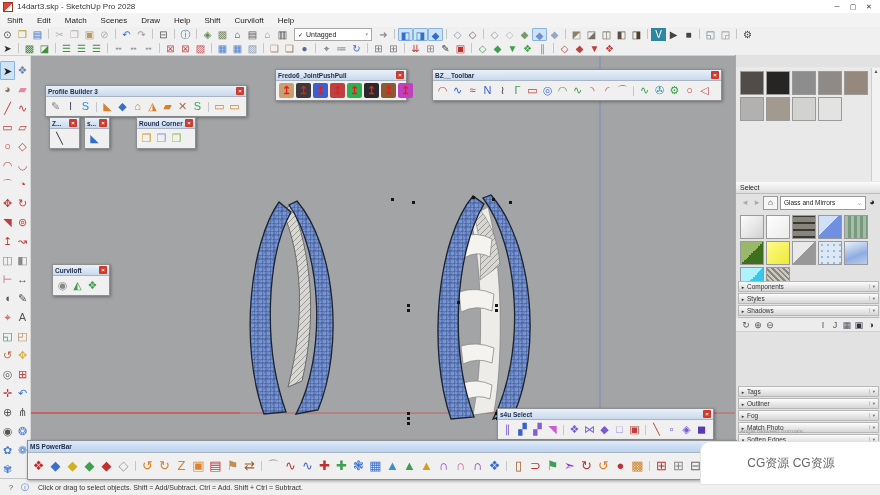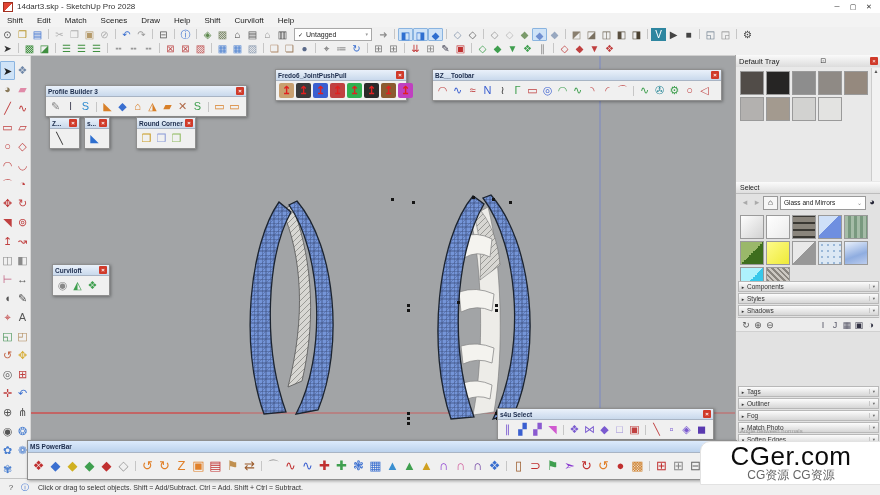--- a/index.html
+++ b/index.html
@@ -514,25 +514,20 @@
       <span class="ticon" style="color: rgb(63, 159, 79);">⊟</span>
       <span class="tsep"></span>
       <span class="ticon" style="color: rgb(208, 128, 42);">▨</span>
       <span class="ticon" style="color: rgb(208, 176, 32);">▨</span>
       <span class="ticon" style="color: rgb(208, 128, 42);">▨</span>
       <span class="ticon" style="color: rgb(192, 48, 48);">∴</span>
     </div>
 </div>
 
 <div class="abs tray">
-  <div class="traytitle">
-    <span>Default Tray</span>
-    <span class="pin">⊡</span>
-    <span class="fclose">×</span>
-  </div>
   <div class="matpanel">
     <div class="swgrid">
         <div class="swatch" style="background: rgb(81, 76, 72);"></div>
         <div class="swatch" style="background: rgb(38, 37, 36);"></div>
         <div class="swatch" style="background: rgb(141, 141, 141);"></div>
         <div class="swatch" style="background: rgb(143, 138, 133);"></div>
         <div class="swatch" style="background: rgb(149, 137, 126);"></div>
         <div class="swatch" style="background: rgb(179, 177, 175);"></div>
         <div class="swatch" style="background: rgb(163, 154, 143);"></div>
         <div class="swatch" style="background: rgb(210, 210, 208);"></div>
@@ -638,15 +633,14 @@
 
 <div class="abs statusbar">
   <span class="igrp" style="padding-left:4px">
       <span class="ticon" style="color: rgb(85, 85, 85);">?</span>
       <span class="ticon" style="color: rgb(58, 111, 208);">ⓘ</span>
     </span>
   <span class="statusmsg">Click or drag to select objects. Shift = Add/Subtract. Ctrl = Add. Shift + Ctrl = Subtract.</span>
 </div>
 
 <div class="abs watermark">
-  <span class="wm-brand">CGer.com</span>
   <span class="wm-cap">CG资源 CG资源</span>
 </div>
 
 </body></html>

